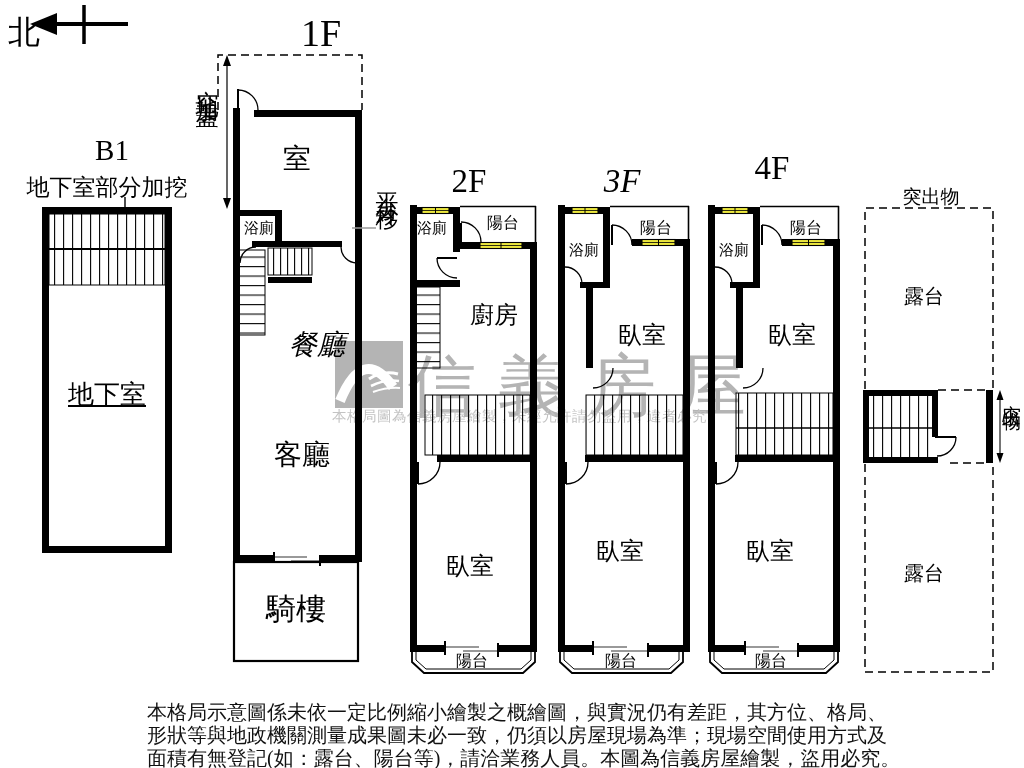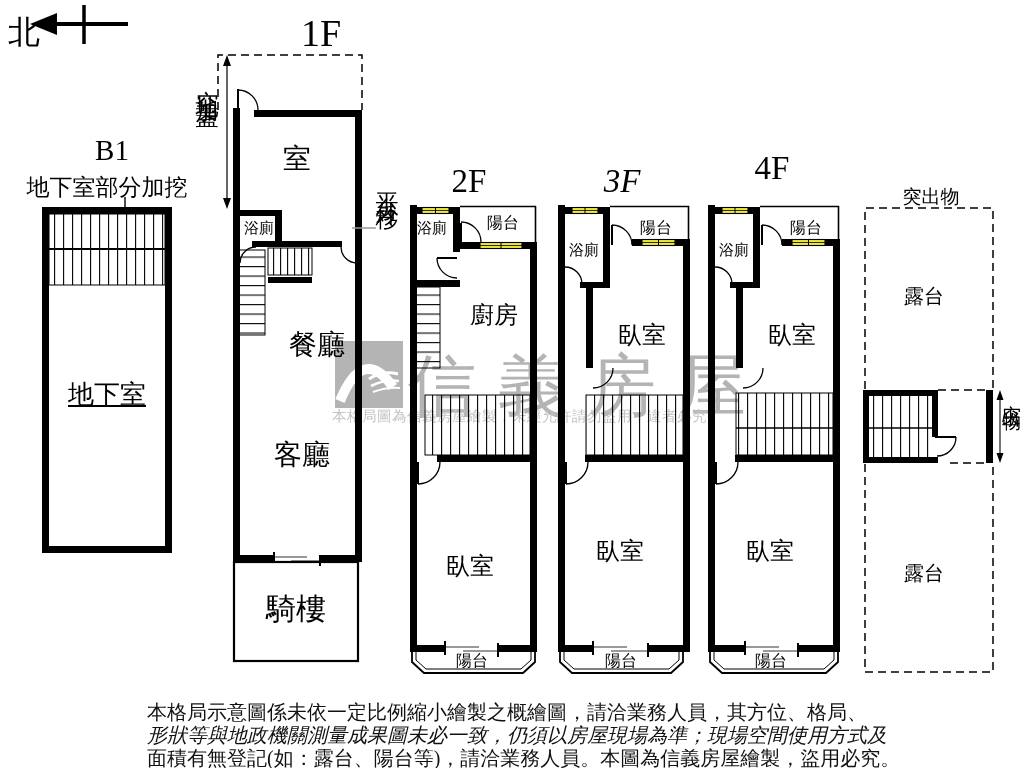--- a/index.html
+++ b/index.html
@@ -265,21 +265,21 @@
 
   <div class="lbl" style="left:112px;top:150px;font-size:29px;">B1</div>
   <div class="lbl" style="left:107px;top:187px;font-size:23px;">地下室部分加挖</div>
   <div class="lbl" style="left:107px;top:395px;font-size:26px;text-decoration:underline;">地下室</div>
 
   <div class="lbl" style="left:293px;top:33px;font-size:38px;margin-left:28px;">1F</div>
   <div class="vlbl" style="left:207px;top:72px;font-size:23px;letter-spacing:5px;">空地加蓋</div>
   <div class="lbl" style="left:297px;top:159px;font-size:28px;">室</div>
   <div class="lbl" style="left:259px;top:228px;font-size:15px;">浴廁</div>
   <div class="vlbl" style="left:387px;top:174px;font-size:23px;letter-spacing:5px;">平台外移</div>
-  <div class="lbl" style="left:317px;top:345px;font-size:28px;">餐廳</div>
+  <div class="lbl" style="left:317px;top:345px;font-size:28px;font-style:italic;">餐廳</div>
   <div class="lbl" style="left:302px;top:455px;font-size:28px;text-align:right;">客廳</div>
   <div class="lbl" style="left:296px;top:609px;font-size:30px;">騎樓</div>
 
   <div class="lbl" style="left:469px;top:181px;font-size:33px;text-align:right;">2F</div>
   <div class="lbl" style="left:432px;top:228px;font-size:15px;">浴廁</div>
   <div class="lbl" style="left:503px;top:223px;font-size:16px;">陽台</div>
   <div class="lbl" style="left:494px;top:315px;font-size:24px;">廚房</div>
   <div class="lbl" style="left:470px;top:566px;font-size:24px;">臥室</div>
   <div class="lbl" style="left:472px;top:661px;font-size:16px;">陽台</div>
 
@@ -295,17 +295,17 @@
   <div class="lbl" style="left:806px;top:228px;font-size:16px;">陽台</div>
   <div class="lbl" style="left:792px;top:335px;font-size:24px;">臥室</div>
   <div class="lbl" style="left:770px;top:551px;font-size:24px;">臥室</div>
   <div class="lbl" style="left:771px;top:661px;font-size:16px;">陽台</div>
 
   <div class="lbl" style="left:931px;top:196px;font-size:19px;">突出物</div>
   <div class="lbl" style="left:924px;top:296px;font-size:20px;">露台</div>
   <div class="vlbl" style="left:1012px;top:389px;font-size:19px;letter-spacing:4px;">突出物</div>
   <div class="lbl" style="left:924px;top:573px;font-size:20px;">露台</div>
 
-  <div class="disc" style="top:699px;">本格局示意圖係未依一定比例縮小繪製之概繪圖，請洽業務人員，其方位、格局、</div>
-  <div class="disc" style="top:722px;font-style:italic;">形狀等與地政機關測量成果圖未必一致，仍須以房屋現場為準；現場空間使用方式及</div>
+  <div class="disc" style="top:699px;">本格局示意圖係未依一定比例縮小繪製之概繪圖，與實況仍有差距，其方位、格局、</div>
+  <div class="disc" style="top:722px;">形狀等與地政機關測量成果圖未必一致，仍須以房屋現場為準；現場空間使用方式及</div>
   <div class="disc" style="top:745px;">面積有無登記(如：露台、陽台等)，請洽業務人員。本圖為信義房屋繪製，盜用必究。</div>
 
 </div>
 
 </body></html>

